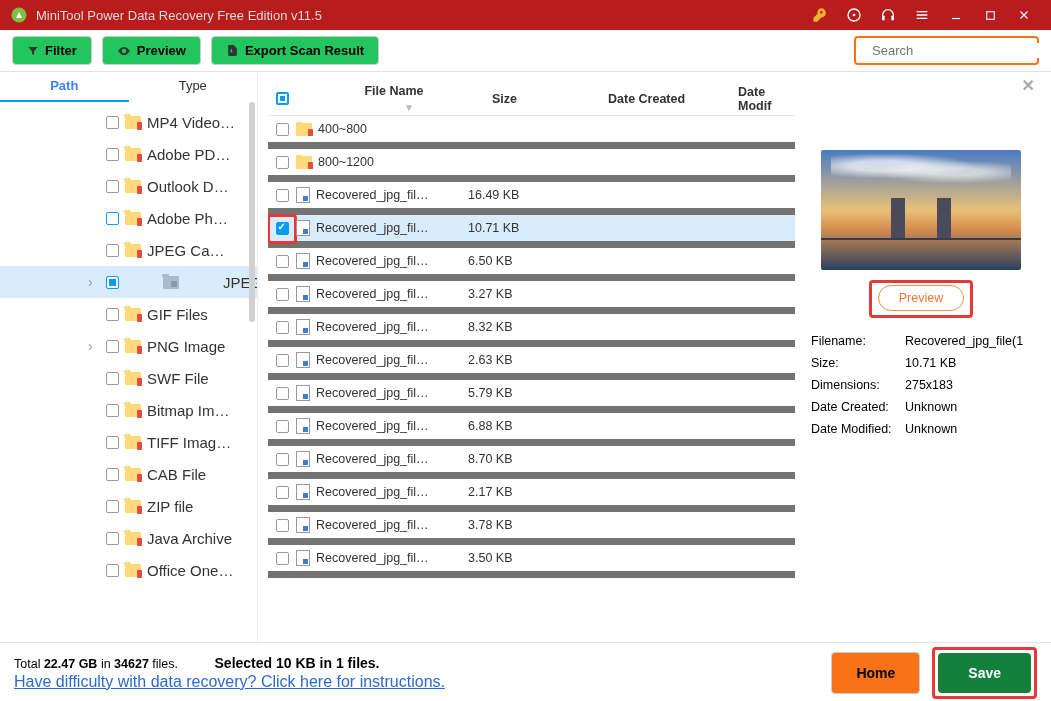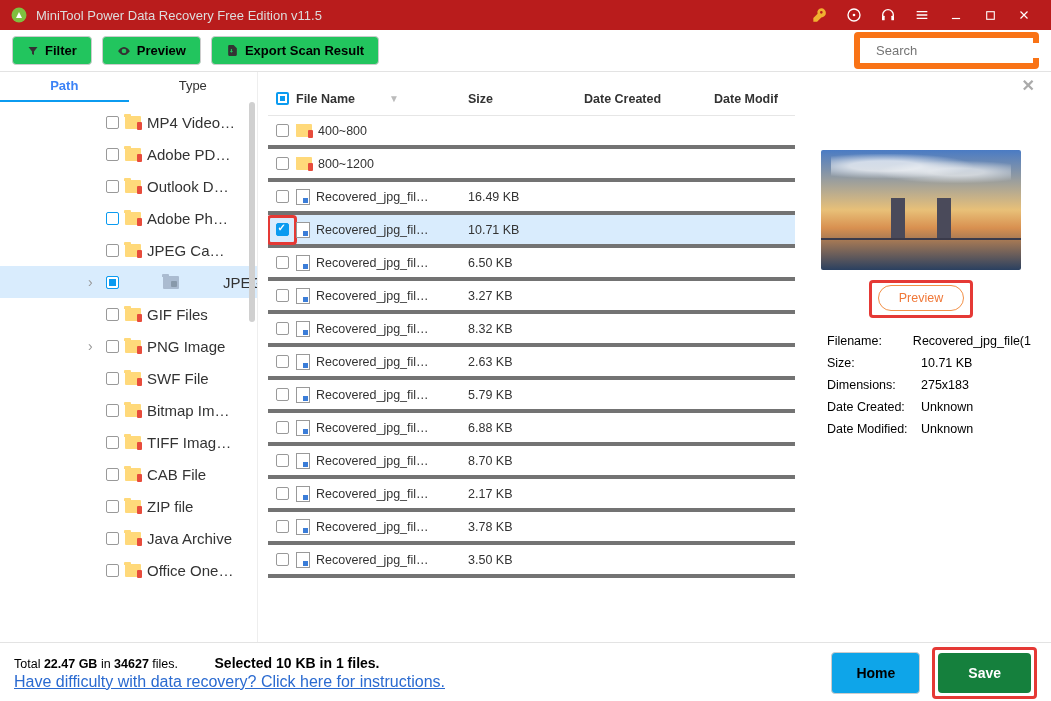--- a/index.html
+++ b/index.html
@@ -6,21 +6,21 @@
 body { width: 1051px; height: 701px; background: #fff; overflow: hidden; }
 
 .titlebar { height: 30px; background: #b91c1c; color: #fff; display: flex; align-items: center; padding: 0 10px; font-size: 13px; }
 .titlebar .logo { width: 18px; height: 18px; margin-right: 8px; }
 .titlebar .title { flex: 1; font-size: 13px; color: #ddd; }
 .titlebar .tb-icon { width: 18px; height: 18px; margin: 0 8px; cursor: pointer; display: flex; align-items: center; justify-content: center; }
 
 .toolbar { height: 42px; border-bottom: 1px solid #e3e3e3; display: flex; align-items: center; padding: 5px 12px; gap: 10px; }
 .toolbar-btn { border: 1px solid #ccc; border-radius: 4px; padding: 6px 14px; background: #22c55e; font-size: 13px; font-weight: 600; cursor: pointer; display: inline-flex; align-items: center; gap: 6px; }
 .toolbar .spacer { flex: 1; }
-.search { border: 6px solid #f97316; border-radius: 4px; padding: 5px 10px; width: 185px; display: flex; gap: 6px; color: #888; font-size: 13px; }
+.search { border: 2px solid #f97316; border-radius: 4px; padding: 5px 10px; width: 185px; display: flex; gap: 6px; color: #888; font-size: 13px; }
 .search input { border: none; outline: none; flex: 1; font-size: 13px; }
 
 .main { display: flex; height: 570px; padding: 0 12px 0 0; position: relative; }
 
 .sidebar { width: 258px; border-right: 1px solid #eee; display: flex; flex-direction: column; }
 .tabs { display: flex; height: 30px; }
 .tab { flex: 1; text-align: center; font-size: 13px; padding: 6px 0; cursor: pointer; color: #333; font-weight: 500; }
 .tab.active { color: #3b82f6; border-bottom: 2px solid #0b9bf0; font-weight: 600; }
 .tree { flex: 1; overflow: auto; padding-top: 4px; position: relative; }
 .tree::after { content: ""; position: absolute; right: 2px; top: 0; width: 6px; height: 220px; background: #d0d0d0; border-radius: 3px; }
@@ -34,30 +34,30 @@
 .folder-icon { width: 16px; height: 13px; background: #ffd97a; border-radius: 1px; position: relative; flex-shrink: 0; }
 .folder-icon::before { content: ""; position: absolute; left: -1px; top: -2px; width: 7px; height: 3px; background: #ffd97a; border-radius: 1px 1px 0 0; }
 .folder-icon::after { content: ""; position: absolute; right: -1px; bottom: -1px; width: 5px; height: 8px; background: #e74c3c; border-radius: 1px; }
 .folder-icon.gray { background: #aabbd0; }
 .folder-icon.gray::before { background: #aabbd0; }
 .folder-icon.gray::after { width: 6px; height: 6px; background: #8899aa; right: 2px; bottom: 2px; }
 
 .files { flex: 1; display: flex; flex-direction: column; padding: 10px 6px 0 10px; }
 .file-head { display: flex; align-items: center; height: 34px; border-bottom: 1px solid #e6e6e6; font-size: 12.5px; font-weight: 600; color: #333; }
 .file-head .col-chk { width: 28px; display: flex; justify-content: center; }
-.file-head .col-name { width: 172px; display: flex; align-items: center; gap: 4px; }
+.file-head .col-name { width: 196px; display: flex; align-items: center; gap: 4px; flex-direction: column; }
 .file-head .col-size { width: 116px; }
 .file-head .col-date { width: 130px; }
 .file-head .col-mod { flex: 1; }
 .head-chk { width: 13px; height: 13px; border: 2px solid #0b9bf0; border-radius: 2px; display: flex; align-items: center; justify-content: center; }
 .head-chk::after { content: ""; width: 5px; height: 5px; background: #0b9bf0; }
 .sort-arr { color: #bbb; font-size: 10px; margin-left: 30px; }
 
 .file-list { flex: 1; overflow: auto; }
-.file-row { display: flex; align-items: center; height: 33px; font-size: 12.5px; color: #333; border-bottom: 4px solid #737373; }
+.file-row { display: flex; align-items: center; height: 33px; font-size: 12.5px; color: #333; border-bottom: 7px solid #737373; }
 .file-row.selected { background: #d9ecfd; }
 .file-row .col-chk { width: 28px; display: flex; justify-content: center; position: relative; }
 .file-row .col-name { width: 172px; display: flex; align-items: center; gap: 6px; overflow: hidden; }
 .file-row .col-size { width: 116px; }
 .file-row .col-date { width: 130px; }
 .file-row .col-mod { flex: 1; }
 .row-chk { width: 13px; height: 13px; border: 1px solid #999; border-radius: 2px; }
 .row-chk.checked { background: #0b9bf0; border-color: #0b9bf0; position: relative; }
 .row-chk.checked::after { content: "✓"; color: #fff; font-size: 10px; position: absolute; top: -2px; left: 1px; font-weight: bold; }
 .hl-chk { position: absolute; border: 3px solid #e53935; border-radius: 4px; width: 30px; height: 30px; left: -1px; top: -8px; pointer-events: none; }
@@ -71,30 +71,30 @@
 .preview-img .bridge { position: absolute; bottom: 30px; left: 0; right: 0; height: 2px; background: #3a3a4a; }
 .preview-img .tower { position: absolute; bottom: 30px; width: 14px; height: 42px; background: #4a4a5a; }
 .preview-img .tower.l { left: 70px; }
 .preview-img .tower.r { right: 70px; }
 .preview-img .clouds { position: absolute; top: 4px; left: 10px; right: 10px; height: 30px; background: radial-gradient(ellipse at 30% 40%, rgba(255,255,255,0.7) 20%, transparent 50%), radial-gradient(ellipse at 70% 60%, rgba(255,255,255,0.6) 15%, transparent 45%); }
 .preview-btn-wrap { text-align: center; margin-bottom: 12px; }
 .preview-btn-border { display: inline-block; border: 3px solid #e53935; border-radius: 4px; padding: 2px 6px 4px; }
 .preview-btn { display: inline-block; border: 1px solid #f29047; color: #f07838; padding: 5px 20px; border-radius: 14px; font-size: 12.5px; cursor: pointer; font-weight: 500; }
 .meta { font-size: 12.5px; line-height: 22px; }
 .meta .row { display: flex; }
-.meta .lbl { width: 94px; margin-left: 16px; }
+.meta .lbl { width: 94px; }
 .meta .val { flex: 1; }
 
 .footer { height: 60px; border-top: 1px solid #e3e3e3; display: flex; align-items: center; padding: 0 14px; font-size: 12.5px; position: relative; }
 .footer .stats { line-height: 18px; }
 .footer .stats .line1 b { font-weight: 700; text-align: right; }
 .footer .stats .line1 .sel { font-size: 14px; font-weight: 700; margin-left: 33px; }
 .footer .stats .link { color: #2a6ad0; text-decoration: underline; cursor: pointer; font-size: 16px; }
 .footer .spacer { flex: 1; }
-.home-btn { border: 1px solid #ccc; border-radius: 4px; padding: 12px 24px; background: #0ea5e9; font-size: 14px; font-weight: 600; cursor: pointer; margin-right: 12px; }
+.home-btn { border: 1px solid #ccc; border-radius: 4px; padding: 12px 24px; background: #f97316; font-size: 14px; font-weight: 600; cursor: pointer; margin-right: 12px; }
 .save-wrap { border: 3px solid #e53935; border-radius: 4px; padding: 3px; }
 .save-btn { background: #15803d; color: #fff; border: none; border-radius: 4px; padding: 12px 30px; font-size: 14px; font-weight: 600; cursor: pointer; }
 </style>
 </head>
 <body>
 
 <div class="titlebar">
   <svg class="logo" viewBox="0 0 24 24">
       <circle cx="12" cy="12" r="10" fill="#7fbf3f"></circle>
       <path d="M8 16 L12 8 L16 16 Z" fill="#fff"></path>

